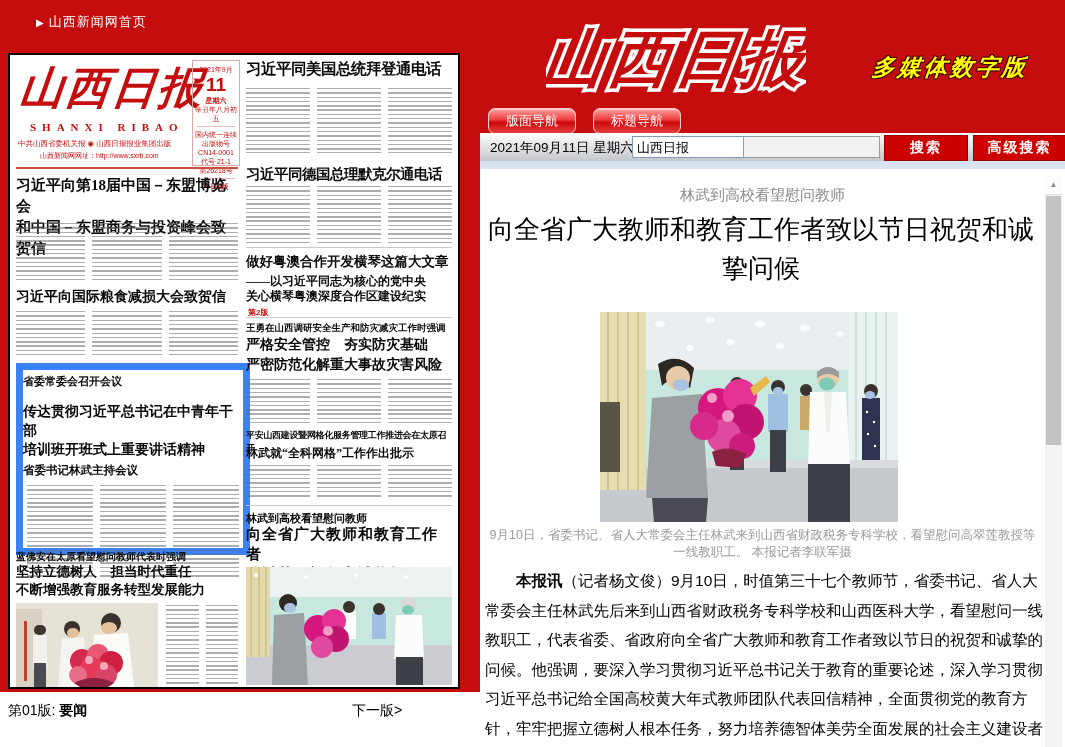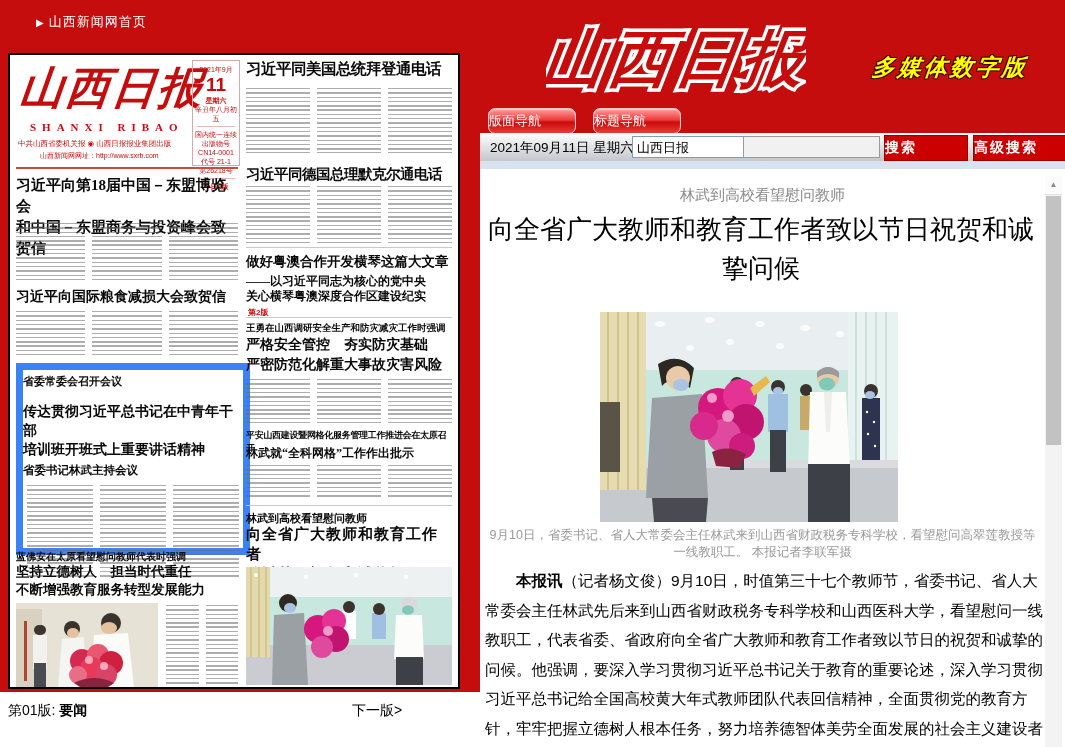--- a/index.html
+++ b/index.html
@@ -25,28 +25,28 @@
   #infobox{border:1px solid #dba7a7;text-align:center;color:#c60d0d;font-size:7px;line-height:9px;padding-top:4px}
   #infobox .day{font-size:19px;font-weight:bold;line-height:22px}
   #infobox hr{border:none;border-top:1px solid #e4baba;margin:3px 4px}
   
   #rightframe{left:480px;top:0;width:585px;height:747px;background:#fff}
   #rheader{left:0;top:0;width:585px;height:133px;background:#c60d0d}
   #edition{left:392px;top:52px;color:#ffff00;font-size:23px;font-weight:bold;font-style:italic;
            transform:skewX(-6deg);text-shadow:1px 1px 0 #3a0000,-1px 1px 0 #3a0000,1px -1px 0 #3a0000,-1px -1px 0 #3a0000;letter-spacing:3px}
   .rbtn{position:absolute;top:108px;width:86px;height:24px;border:1px solid #ffc9c9;border-radius:7px;
         background:linear-gradient(180deg,#ff9d9d,#ee3d3d 45%,#ce0909 55%,#e23c3c);
-        color:#fff;font-size:13px;line-height:23px;cursor:pointer;
+        color:#fff;font-size:13px;text-align:center;line-height:23px;cursor:pointer;
         box-shadow:inset 0 1px 1px rgba(255,255,255,.55)}
   #datebar{left:0;top:133px;width:585px;height:28px;background:linear-gradient(180deg,#ffffff,#c3c6cb);border-bottom:1px solid #aab0b8}
   #datetext{left:10px;top:6px;font-size:13.5px;color:#000}
   #paperselect{left:152px;top:3px;width:136px;height:22px;font-size:13px;border:1px solid #7f9db9;background:#fff}
   #searchinput{left:263px;top:3px;width:131px;height:18px;border:1px solid #9a9a9a;background:#f1f1f1}
   .sbtn{position:absolute;top:2px;height:24px;background:#cc0000;border:1px solid #990000;color:#fff;
-        font-size:14px;font-weight:bold;line-height:22px;cursor:pointer;letter-spacing:2px}
+        font-size:14px;font-weight:bold;text-align:center;line-height:22px;cursor:pointer;letter-spacing:2px}
   #bluestrip{left:0;top:161px;width:585px;height:8px;background:#d9e2ef}
   #subtitle{left:0;top:186px;width:565px;text-align:center;color:#8a8a8a;font-size:15px}
   #title{left:5px;top:210px;width:552px;text-align:center;color:#000;font-size:26px;line-height:39px;
          font-family:"Liberation Serif","DejaVu Serif",serif;font-weight:500}
   #mainphoto{left:120px;top:312px;width:298px;height:210px}
   #caption{left:0;top:527px;width:565px;text-align:center;color:#9a9a9a;font-size:12.5px;line-height:17px}
   #bodytext{left:5px;top:566px;width:560px;color:#000;font-size:15.5px;line-height:29.5px;text-indent:2em;margin:0}
   
   #scrollbar{left:565px;top:176px;width:17px;height:571px;background:#f3f3f3}
   #scrollup{width:17px;height:18px;background:#fbfbfb;border-bottom:1px solid #e2e2e2;color:#8a8a8a;

